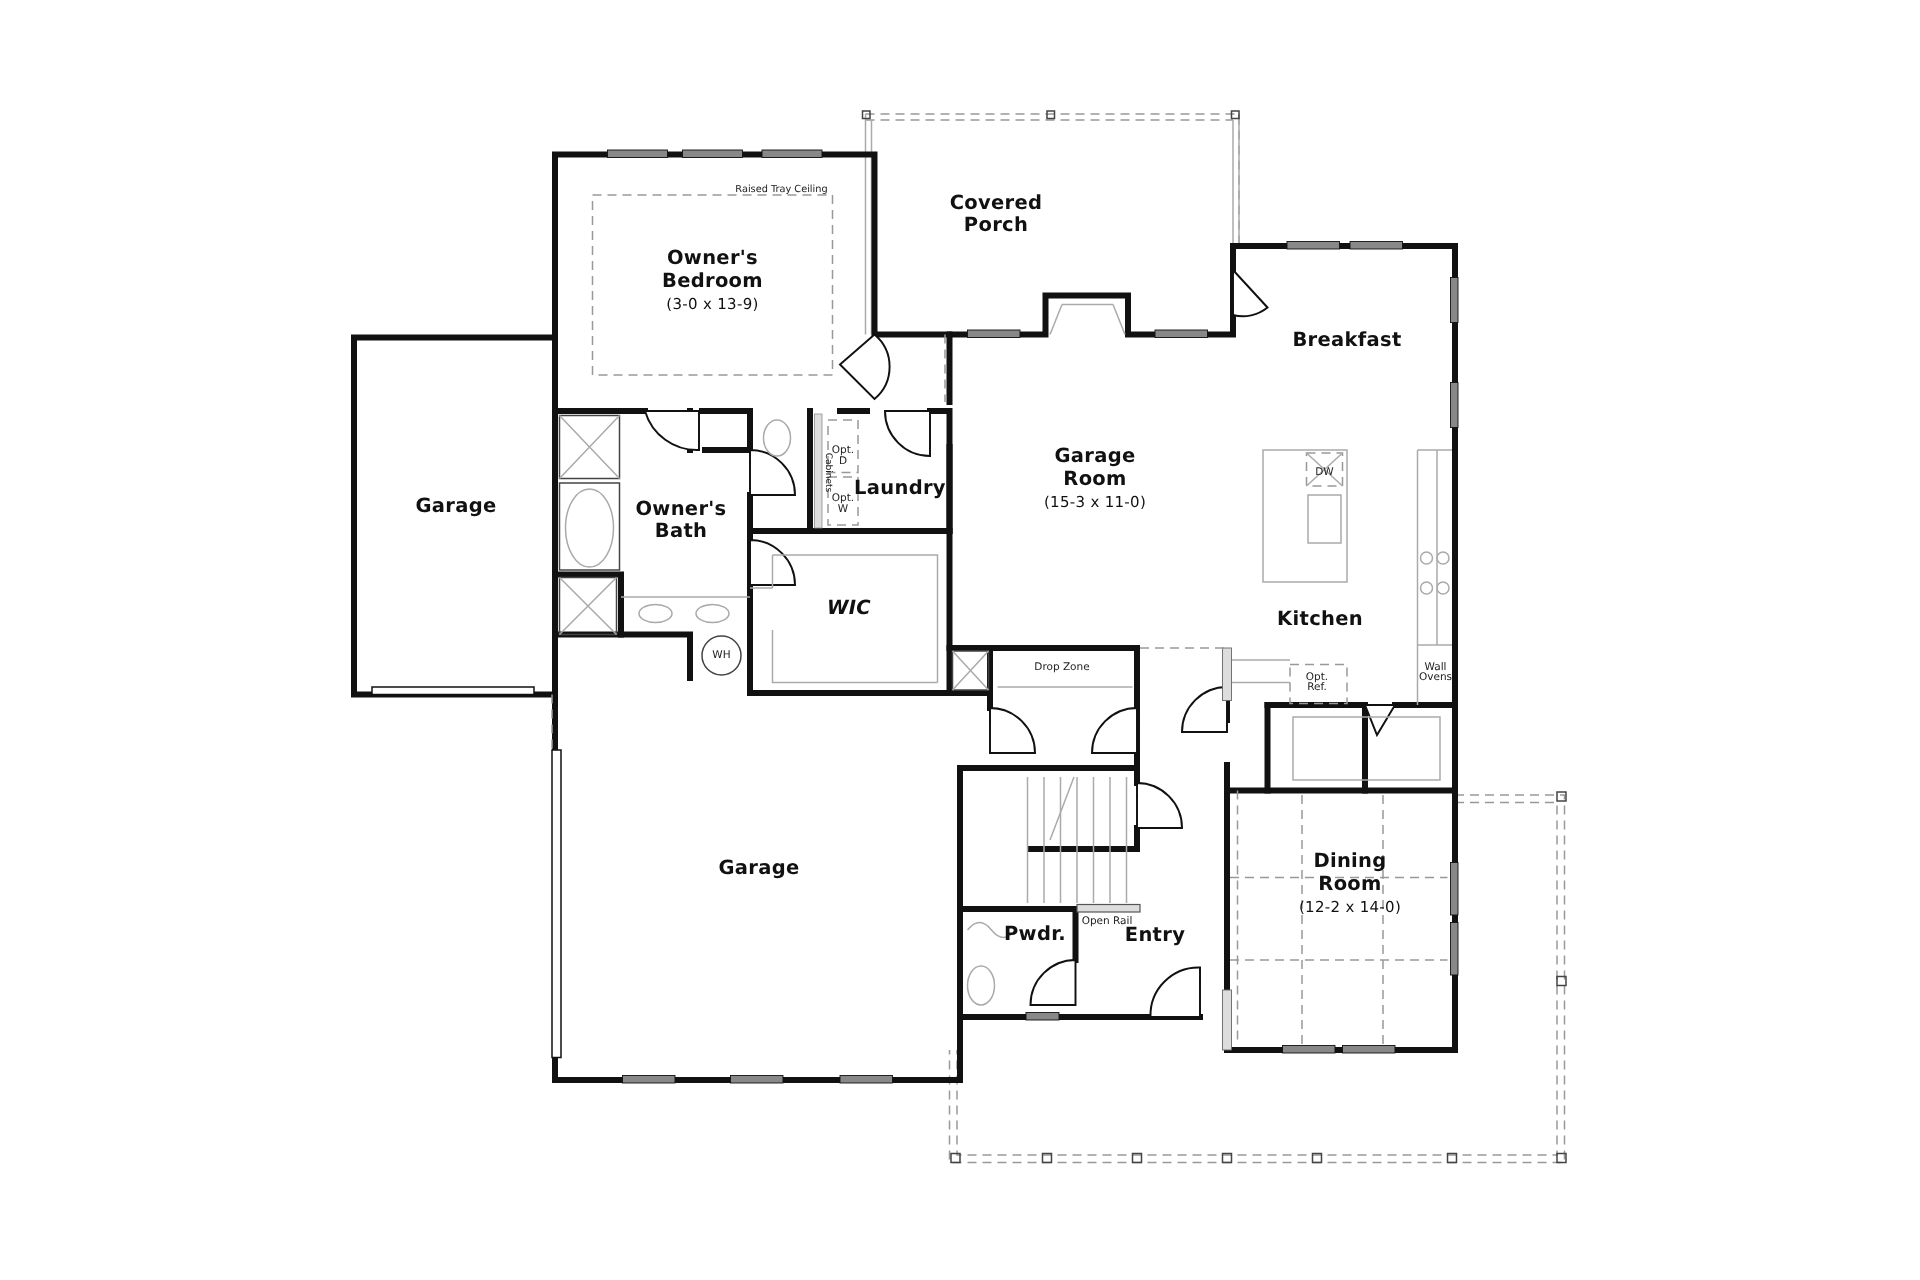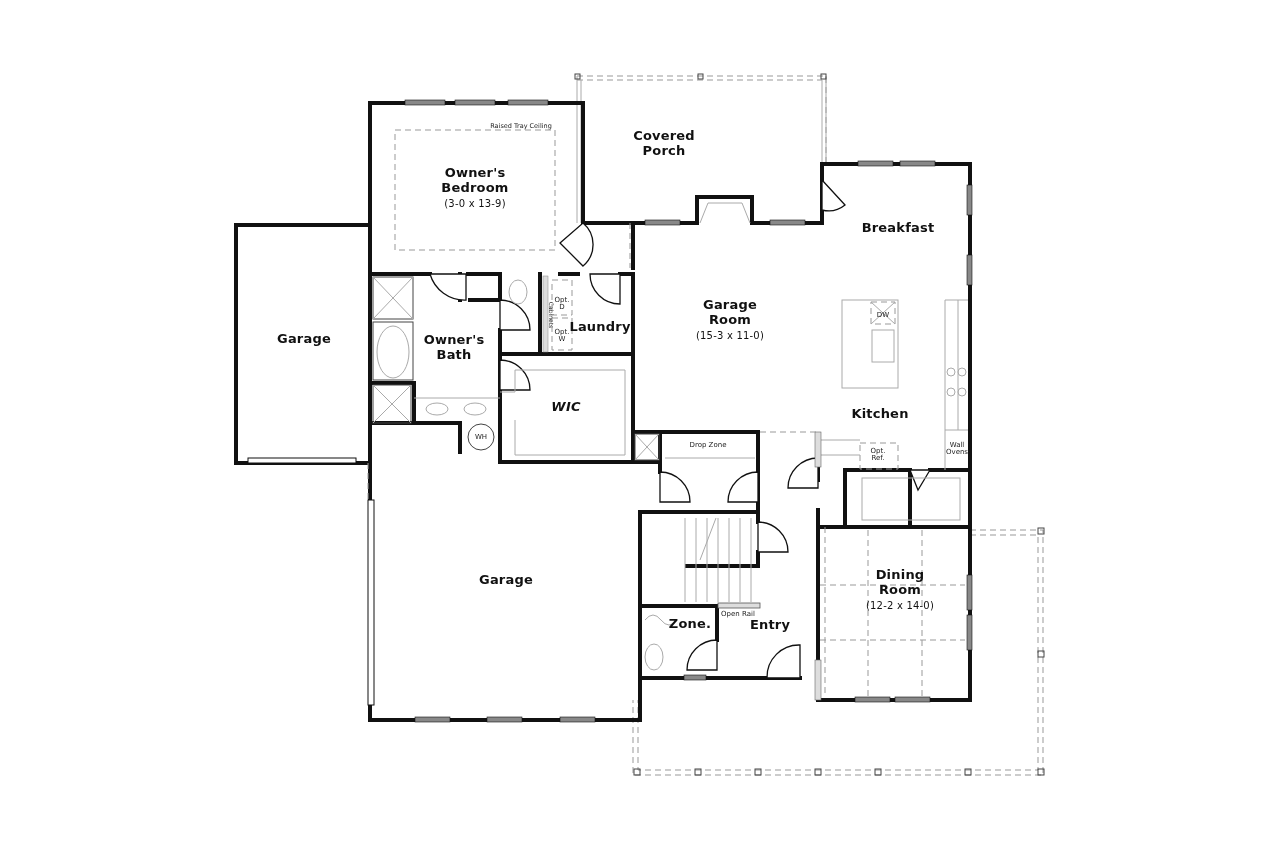--- a/index.html
+++ b/index.html
@@ -203,21 +203,21 @@
 </div>
 <div class="lbl room" style="left:600px;top:327px;text-align:right;">Laundry</div>
 <div class="lbl room" style="left:566px;top:407px;font-style:italic;">WIC</div>
 <div class="lbl room" style="left:506px;top:580px;">Garage</div>
 <div class="lbl room" style="left:900px;top:590px;">
   <span>Dining</span><br>
   <span>Room</span>
   <span class="dim">(12-2 x 14-0)</span>
 </div>
 <div class="lbl room" style="left:770px;top:625px;text-align:center;">Entry</div>
-<div class="lbl room" style="left:690px;top:624px;">Zone.</div>
+<div class="lbl room" style="left:690px;top:624px;">Pwdr.</div>
 
 <div class="lbl tiny" style="left:883px;top:315px;">DW</div>
 <div class="lbl tiny" style="left:481px;top:437px;">WH</div>
 <div class="lbl tiny" style="left:562px;top:304px;line-height:1;">
   <span>Opt.</span><br>
   <span>D</span>
 </div>
 <div class="lbl tiny" style="left:562px;top:336px;line-height:1;">
   <span>Opt.</span><br>
   <span>W</span>

